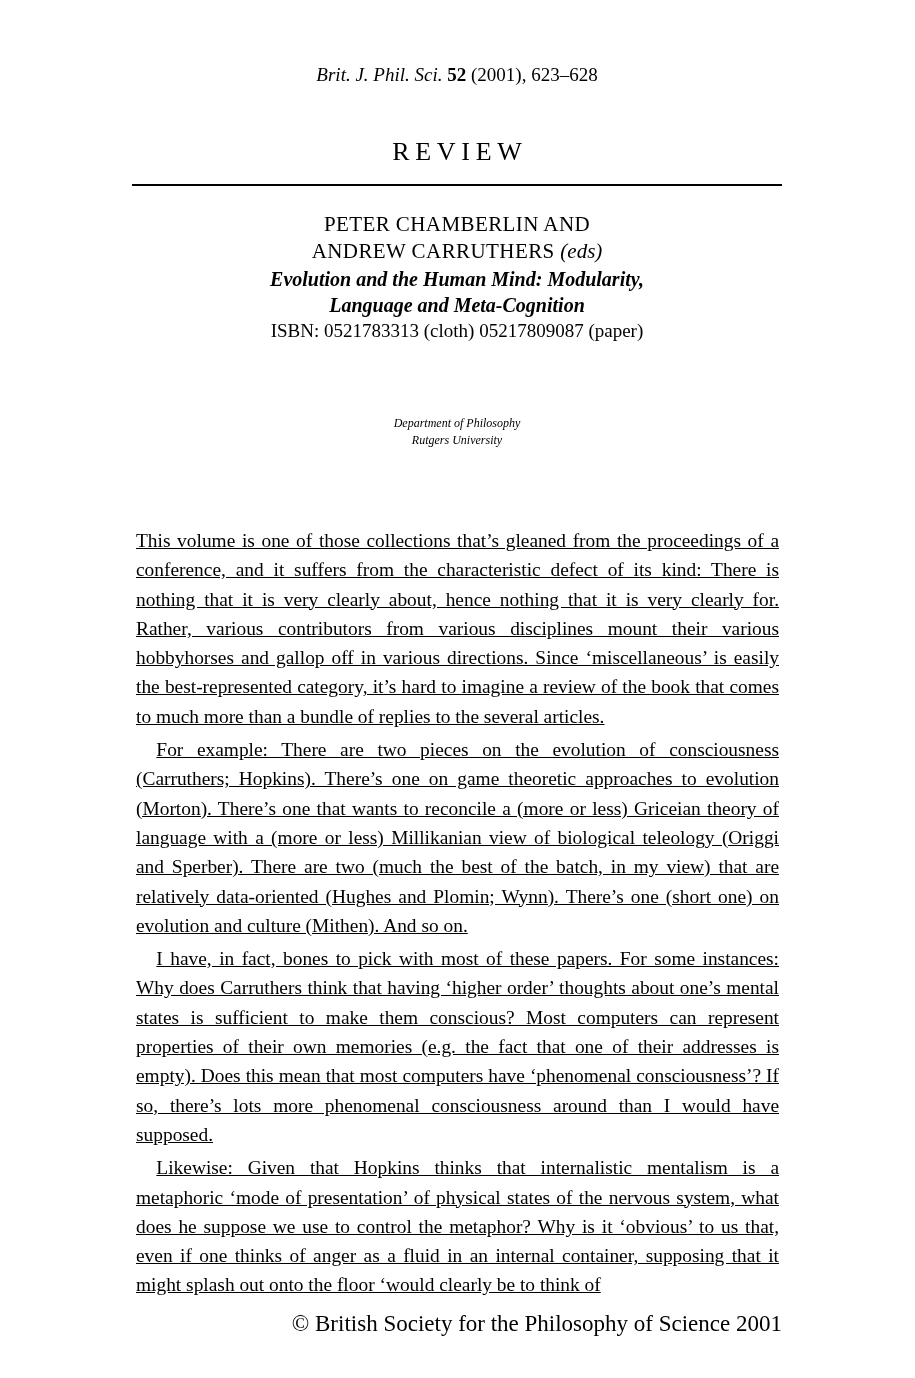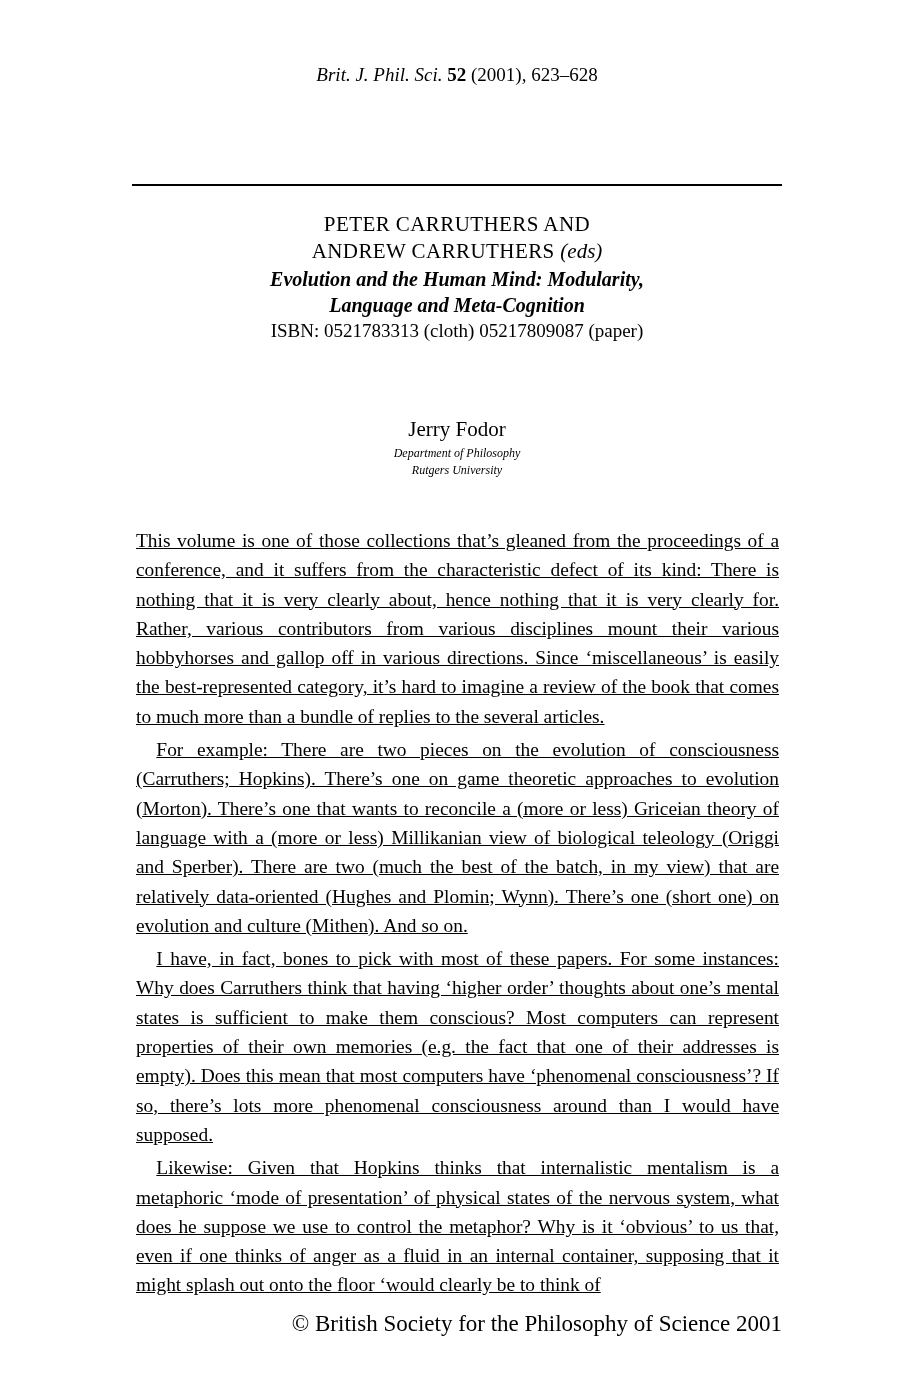--- a/index.html
+++ b/index.html
@@ -150,35 +150,35 @@
 <body>
 
 <div class="page">
 
   <div class="running-head">
     <span>Brit. J. Phil. Sci.</span>
     <span class="vol">52</span>
     <span class="pages">(2001), 623–628</span>
   </div>
 
+  <div class="review-heading">REVIEW</div>
 
   <div class="rule"></div>
 
   <div class="book-block">
-    <div class="editors">PETER CARRUTHERS AND</div>
+    <div class="editors">PETER CHAMBERLIN AND</div>
     <div class="editors">
       <span>ANDREW CARRUTHERS </span><span class="eds">(eds)</span>
     </div>
     <div class="book-title">Evolution and the Human Mind: Modularity,</div>
     <div class="book-title">Language and Meta-Cognition</div>
     <div class="isbn">ISBN: 0521783313 (cloth) 05217809087 (paper)</div>
   </div>
 
   <div class="author-block">
-    <div class="author-name">Jerry Fodor</div>
     <div class="author-affil">Department of Philosophy</div>
     <div class="author-affil">Rutgers University</div>
   </div>
 
   <div class="body-text">
     <p>This volume is one of those collections that’s gleaned from the proceedings of a conference, and it suffers from the characteristic defect of its kind: There is nothing that it is very clearly about, hence nothing that it is very clearly for. Rather, various contributors from various disciplines mount their various hobbyhorses and gallop off in various directions. Since ‘miscellaneous’ is easily the best-represented category, it’s hard to imagine a review of the book that comes to much more than a bundle of replies to the several articles.</p>
     <p class="indented">For example: There are two pieces on the evolution of consciousness (Carruthers; Hopkins). There’s one on game theoretic approaches to evolution (Morton). There’s one that wants to reconcile a (more or less) Griceian theory of language with a (more or less) Millikanian view of biological teleology (Origgi and Sperber). There are two (much the best of the batch, in my view) that are relatively data-oriented (Hughes and Plomin; Wynn). There’s one (short one) on evolution and culture (Mithen). And so on.</p>
     <p class="indented">I have, in fact, bones to pick with most of these papers. For some instances: Why does Carruthers think that having ‘higher order’ thoughts about one’s mental states is sufficient to make them conscious? Most computers can represent properties of their own memories (e.g. the fact that one of their addresses is empty). Does this mean that most computers have ‘phenomenal consciousness’? If so, there’s lots more phenomenal consciousness around than I would have supposed.</p>
     <p class="indented">Likewise: Given that Hopkins thinks that internalistic mentalism is a metaphoric ‘mode of presentation’ of physical states of the nervous system, what does he suppose we use to control the metaphor? Why is it ‘obvious’ to us that, even if one thinks of anger as a fluid in an internal container, supposing that it might splash out onto the floor ‘would clearly be to think of</p>
   </div>

